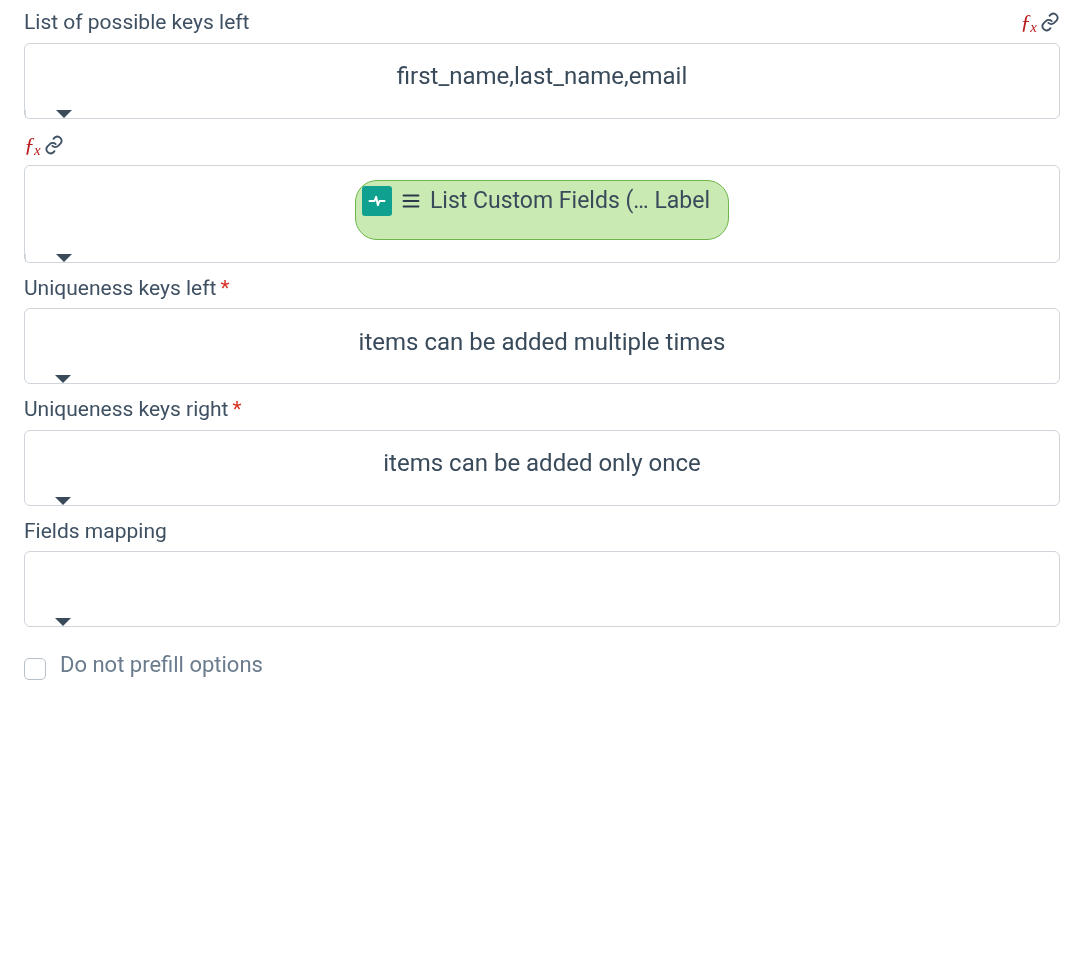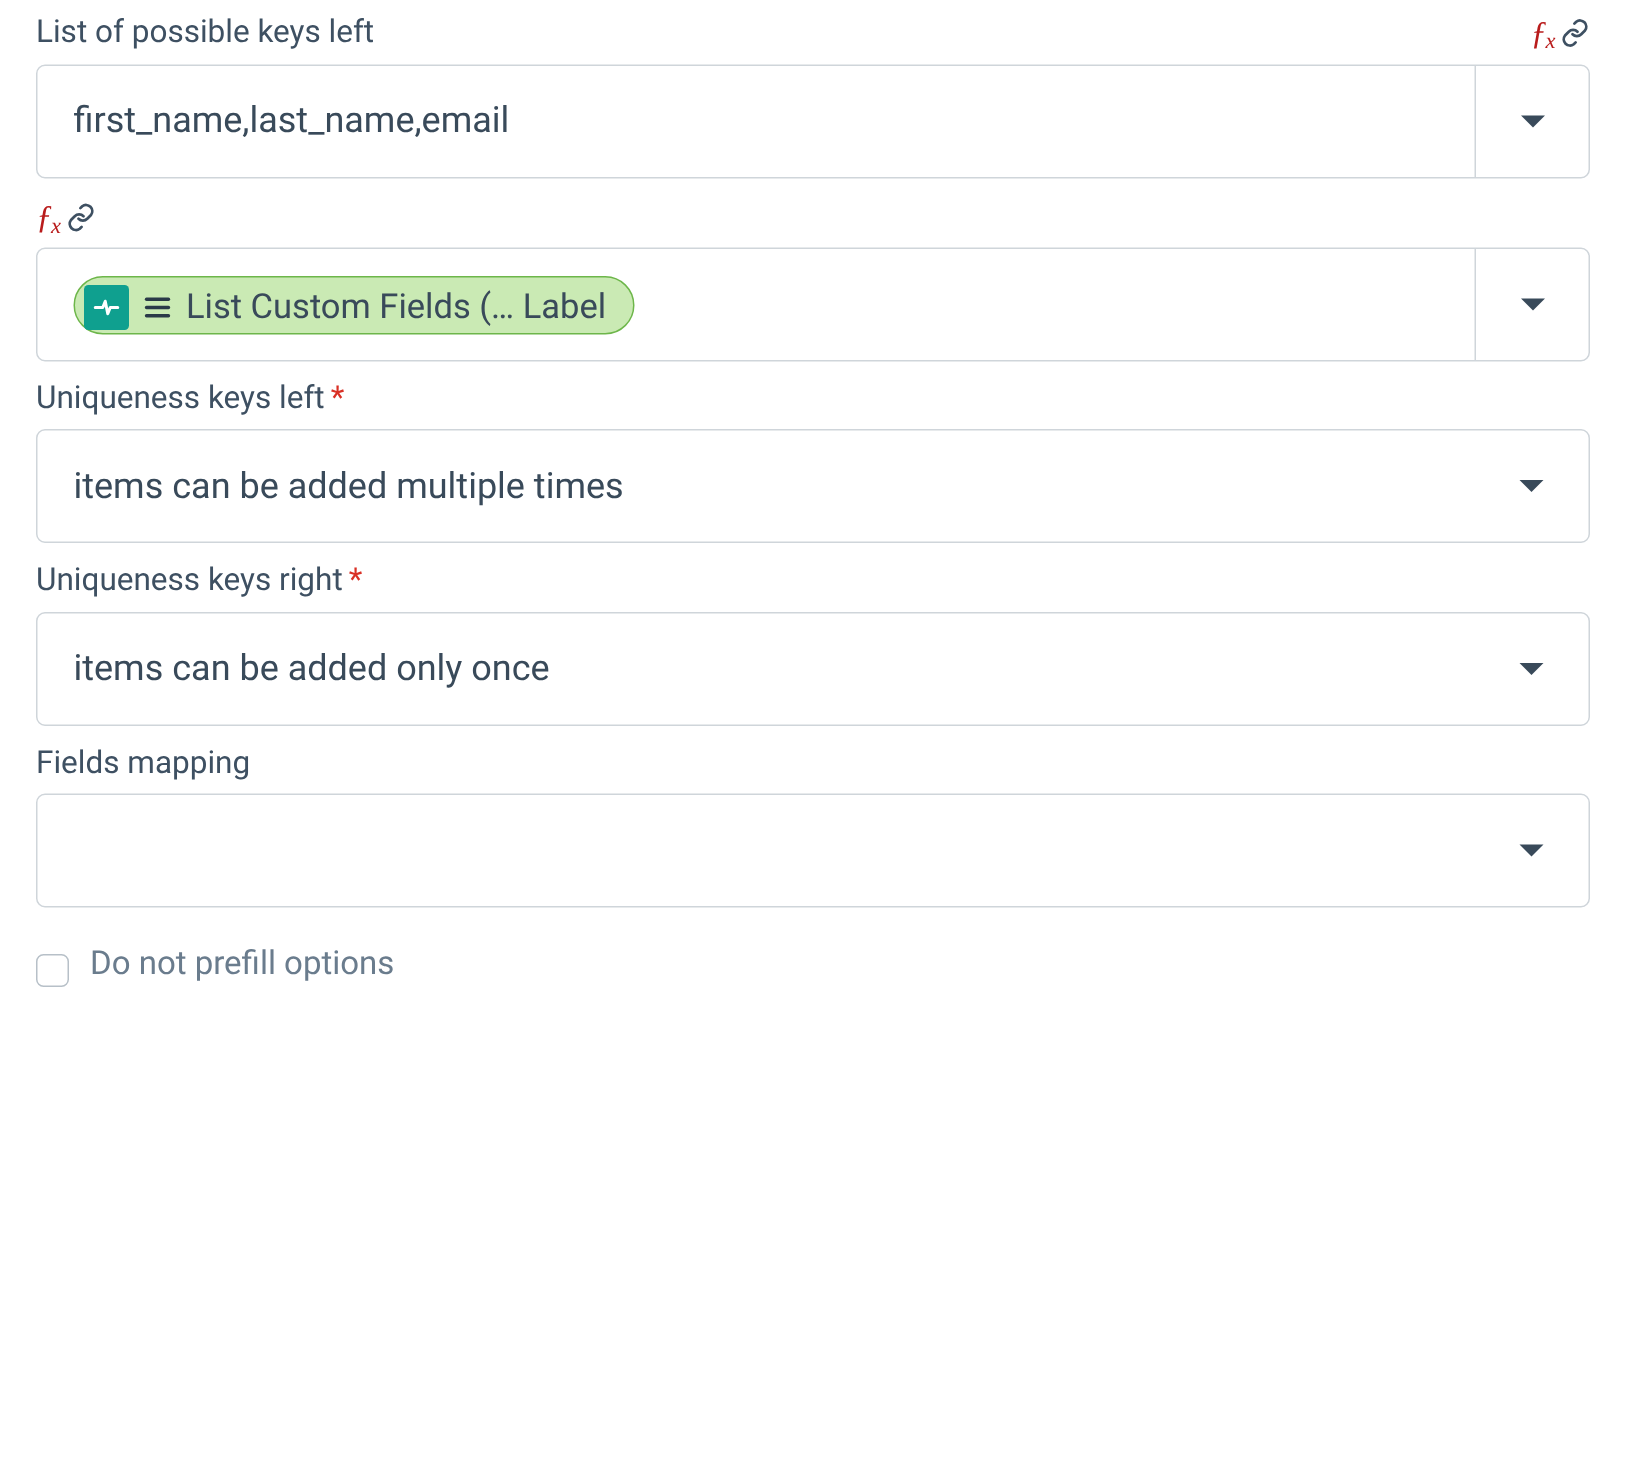--- a/index.html
+++ b/index.html
@@ -54,20 +54,21 @@
   }
   .link-icon svg { width: 20px; height: 20px; }
   .input-box {
     width: 100%;
     border: 1px solid #cfd5da;
     border-radius: 6px;
     display: flex;
     align-items: center;
     min-height: 76px;
     background: #fff;
+    flex-direction: column;
   }
   .input-box .content {
     flex: 1;
     padding: 14px 24px;
     font-size: 24px;
     color: #394a5a;
     min-height: 60px;
     display: flex;
     align-items: center;
   }
@@ -87,21 +88,21 @@
     border-left: 8px solid transparent;
     border-right: 8px solid transparent;
     border-top: 8px solid #394a5a;
   }
   .pill {
     display: inline-flex;
     align-items: center;
     background: #caeab4;
     border: 1px solid #6db64a;
     border-radius: 22px;
-    padding: 5px 18px 2px 6px;
+    padding: 5px 18px 23px 6px;
     font-size: 23px;
     color: #394a5a;
     gap: 8px;
   }
   .pill .pill-icon-teal {
     width: 30px;
     height: 30px;
     border-radius: 3px;
     background: #0fa08f;
     display: inline-flex;

